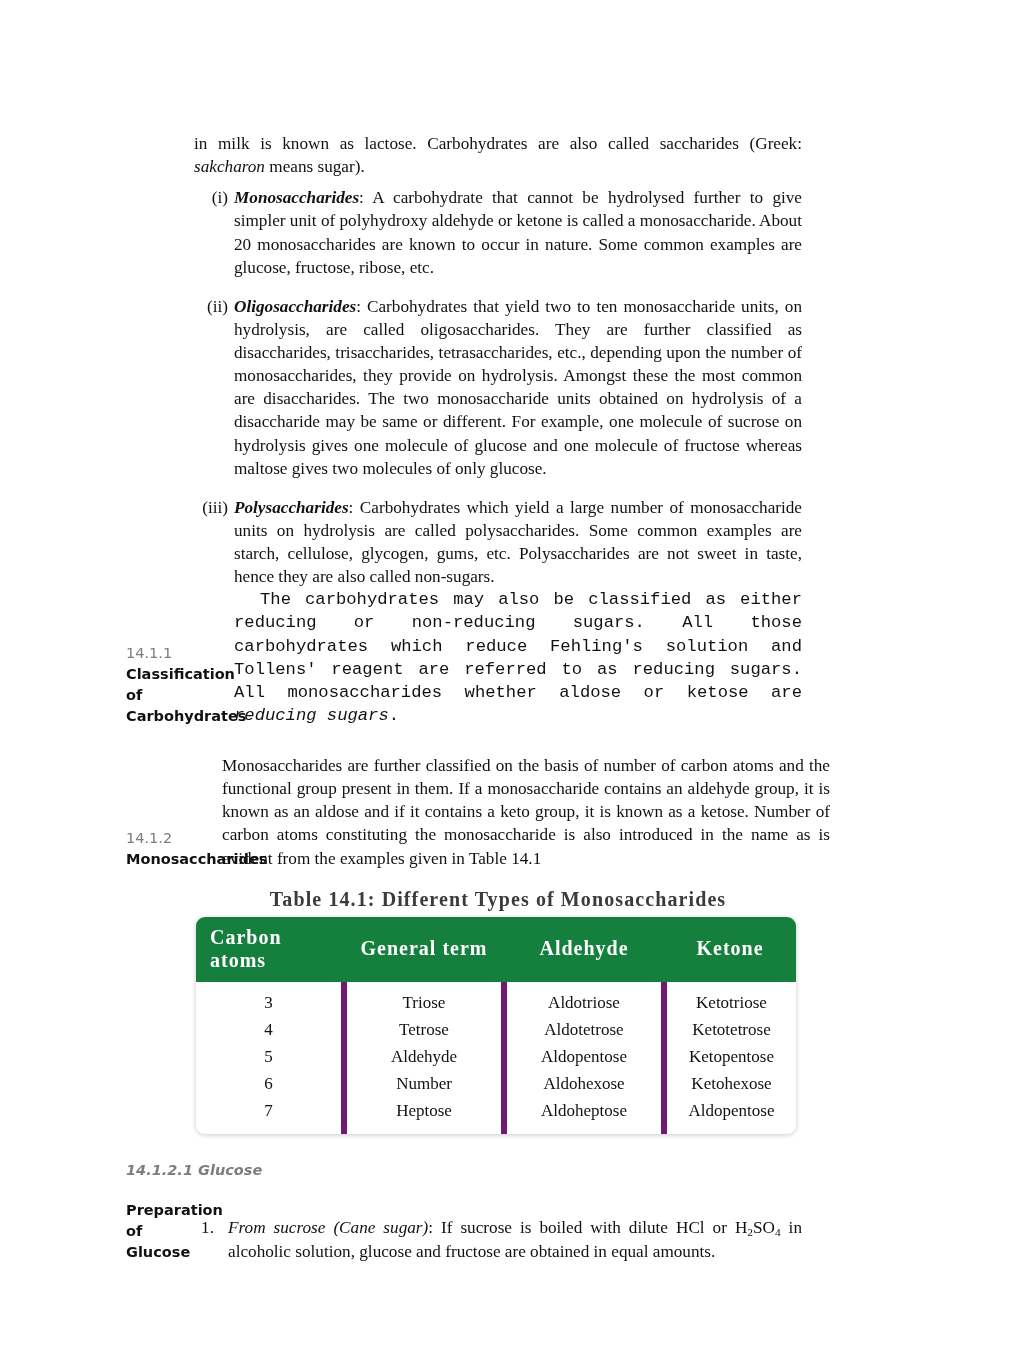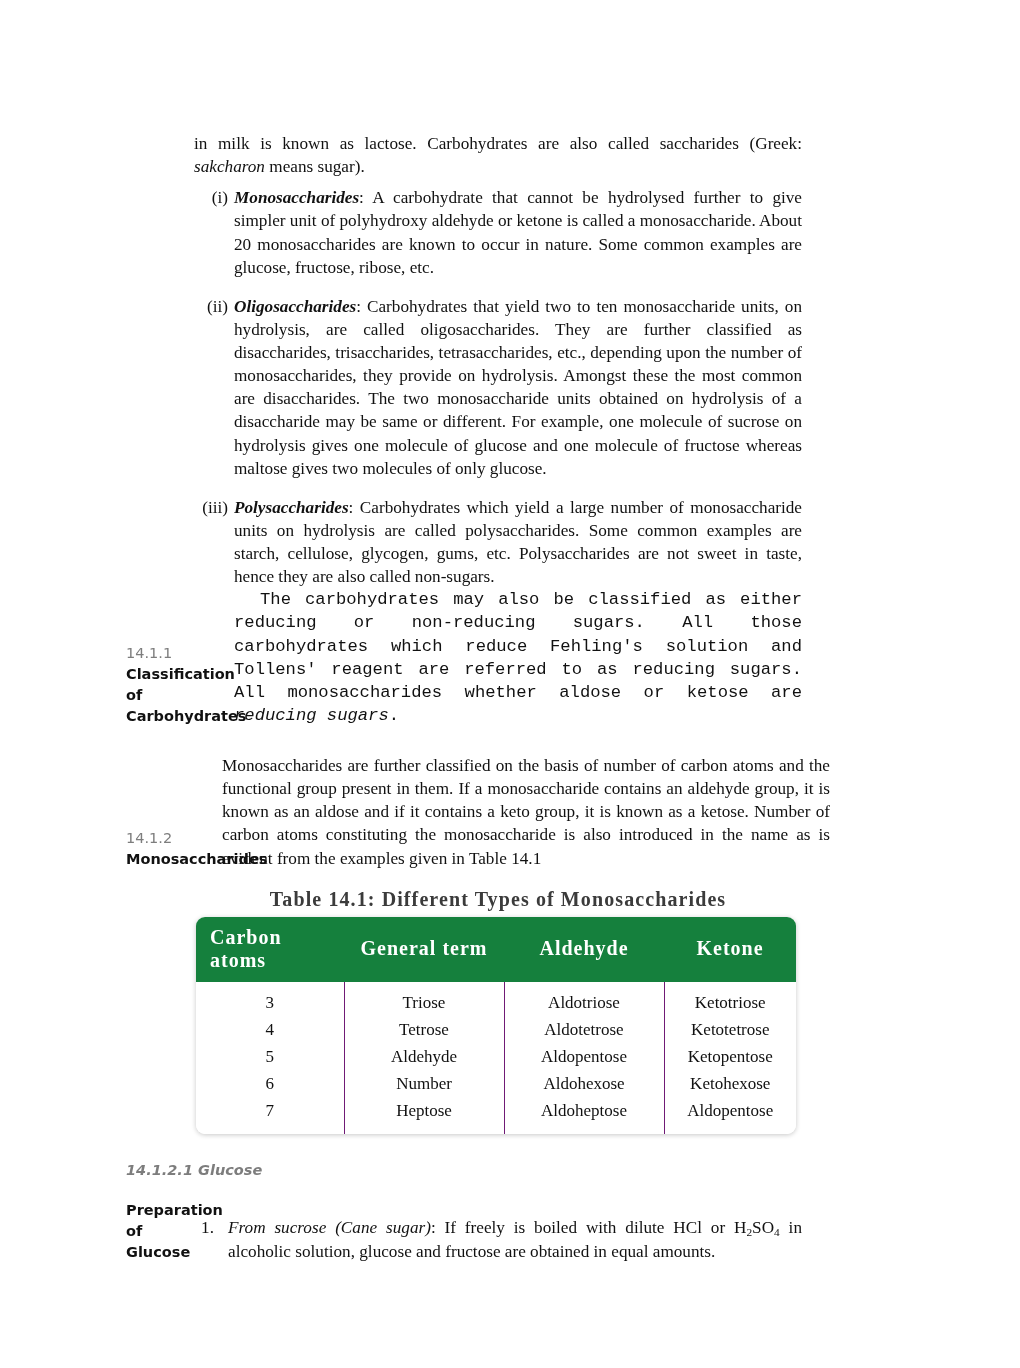--- a/index.html
+++ b/index.html
@@ -146,21 +146,21 @@
     text-align: center;
     border: none;
   }
   .tbl thead th.c1 { text-align: left; padding-left: 14px; }
   .tbl tbody td {
     font-family: "Liberation Serif", serif;
     font-size: 17.0px;
     color: #111111;
     text-align: center;
     padding: 3.6px 4px;
-    border-left: 1px solid #701a75;
+    border-left: 6px solid #701a75;
     background: #ffffff;
   }
   .tbl tbody td:first-child { border-left: none; }
   .tbl tbody tr:first-child td { padding-top: 11px; }
   .tbl tbody tr:last-child td { padding-bottom: 13px; }
 
   .colw1 { width: 148px; }
   .colw2 { width: 160px; }
   .colw3 { width: 160px; }
   .colw4 { width: 132px; }
@@ -283,19 +283,19 @@
   </div>
 
   <div class="block" style="margin-top:19px;">
     <div class="gutter">
       <div class="sec-title">Preparation of</div>
       <div class="sec-title">Glucose</div>
     </div>
     <div class="bodycol">
       <ul class="rlist">
         <li style="padding-left:34px;">
-          <span class="marker" style="width:20px;">1.</span><span class="term">From sucrose (Cane sugar)</span><span>: If freely is boiled with dilute HCl or H</span><sub>2</sub><span>SO</span><sub>4</sub><span> in alcoholic solution, glucose and fructose are obtained in equal amounts.</span>
+          <span class="marker" style="width:20px;">1.</span><span class="term">From sucrose (Cane sugar)</span><span>: If sucrose is boiled with dilute HCl or H</span><sub>2</sub><span>SO</span><sub>4</sub><span> in alcoholic solution, glucose and fructose are obtained in equal amounts.</span>
         </li>
       </ul>
     </div>
   </div>
 
 </div>
 
 </body></html>

